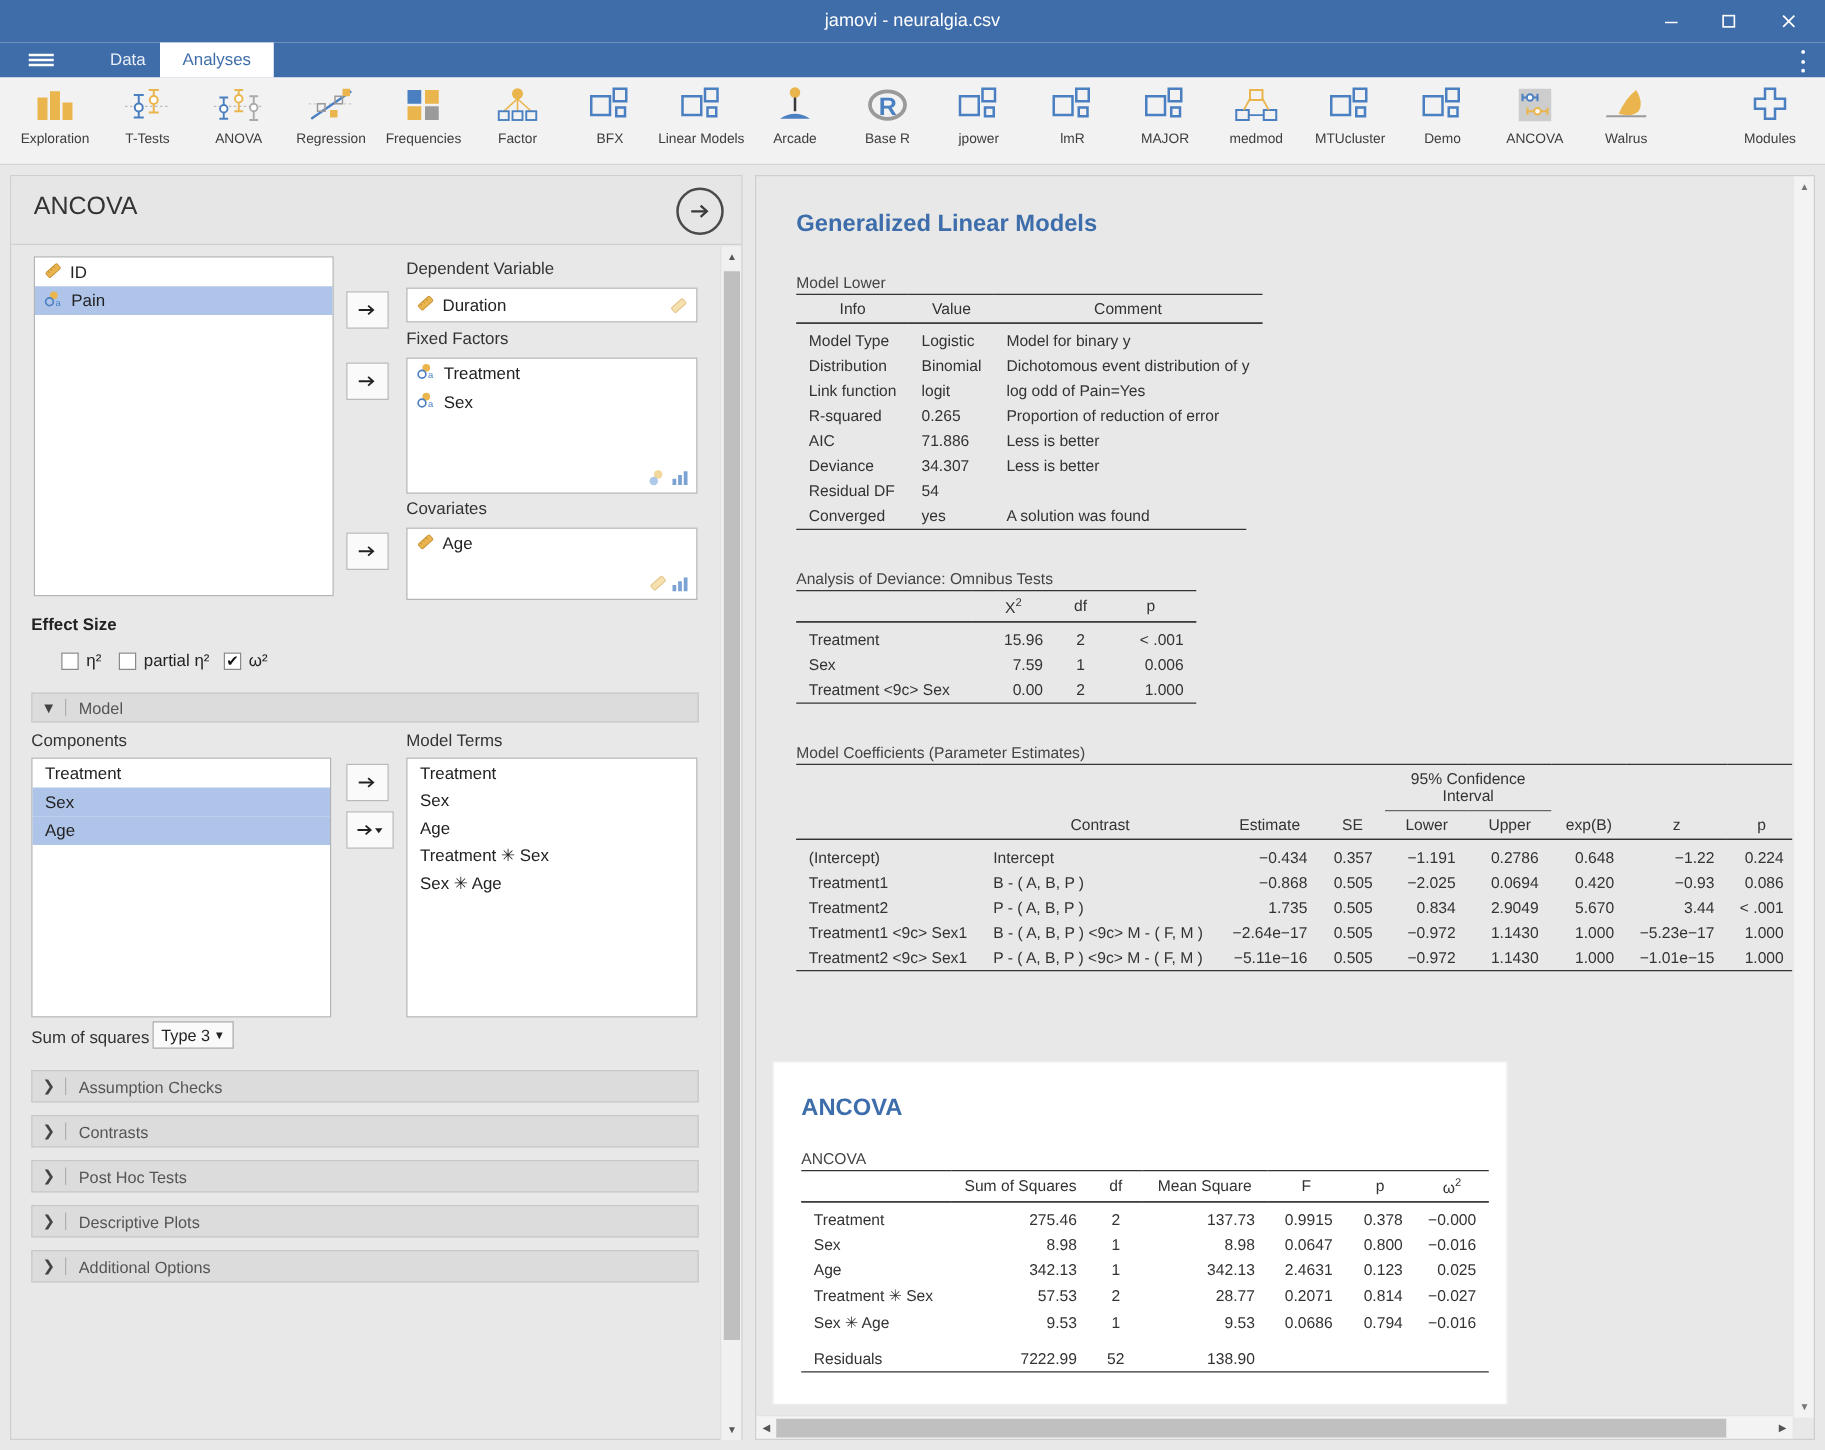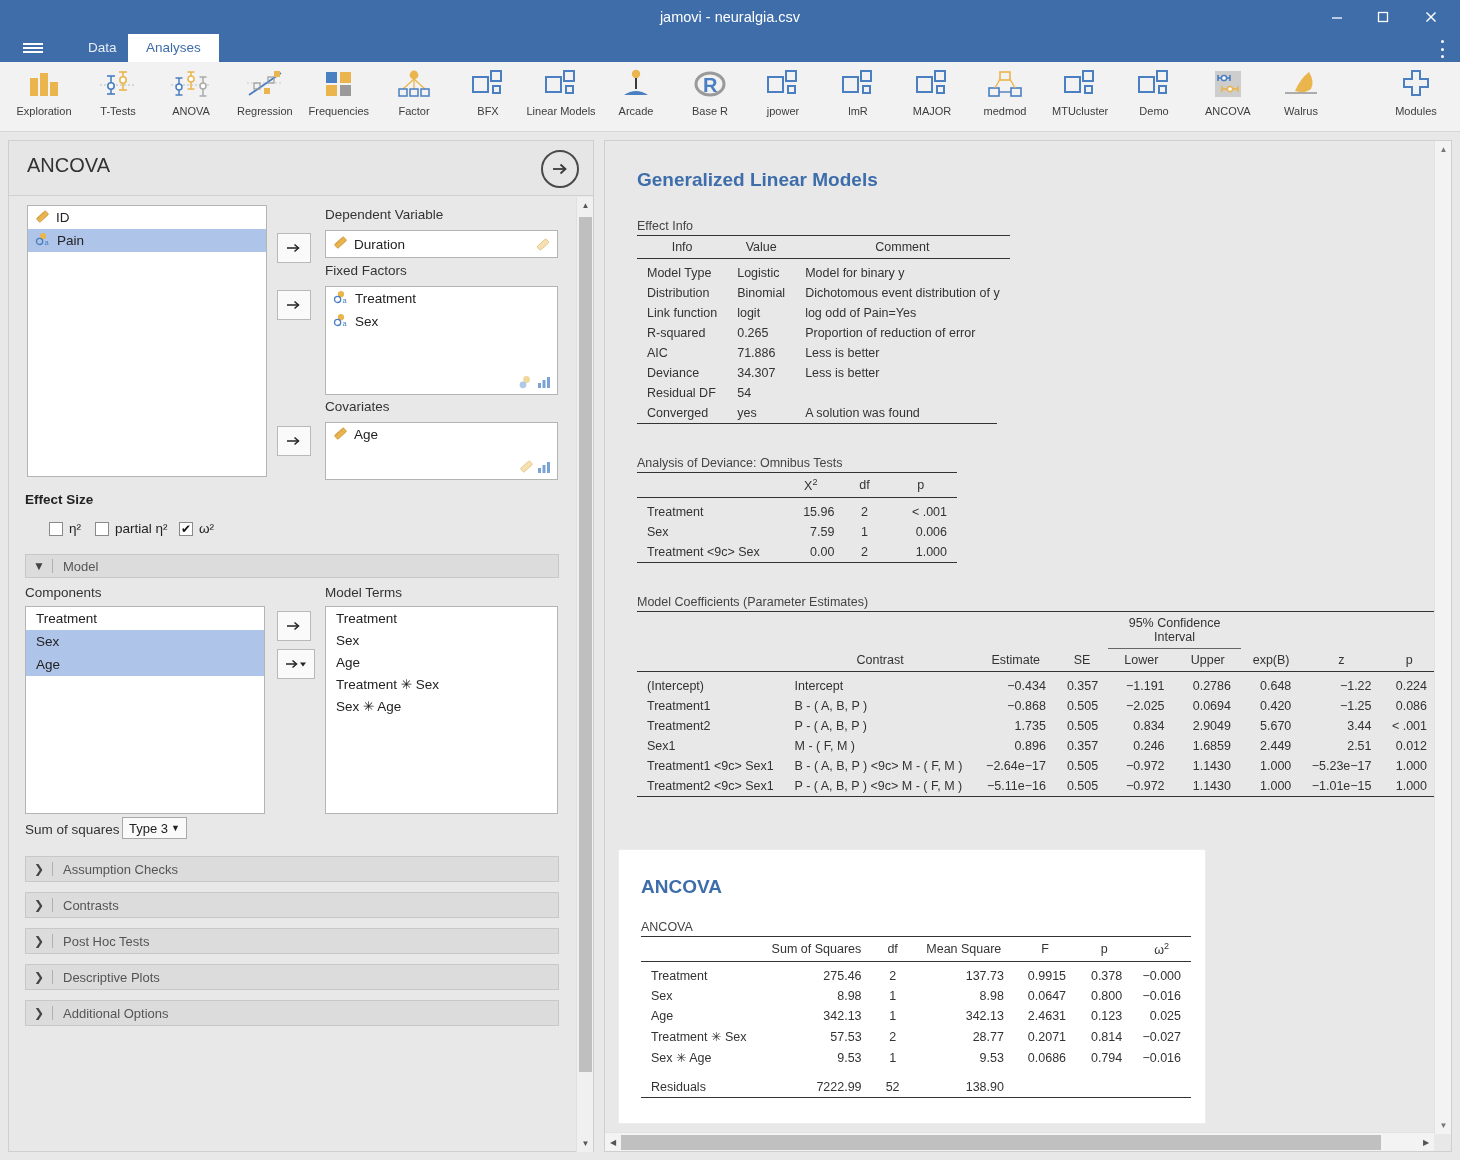--- a/index.html
+++ b/index.html
@@ -697,21 +697,21 @@
     </div>
   </div>
 
   <div class="results-panel">
     <div class="res-scroll">
 
       <div style="position:absolute; left:32px; top:28px; width:770px;">
         <div class="res-h1">Generalized Linear Models</div>
 
         <div style="margin-top:28px; width:360px;">
-          <div class="tbl-title">Effect Info</div>
+          <div class="tbl-title">Model Lower</div>
           <table class="jt" style="width:360px;">
             <thead>
               <tr class="rule-top">
                 <th class="ctr rule-bot" style="width:92px;">Info</th>
                 <th class="ctr rule-bot" style="width:72px;">Value</th>
                 <th class="ctr rule-bot">Comment</th>
               </tr>
             </thead>
             <tbody id="mi-body">
                 <tr>
@@ -833,44 +833,33 @@
                   <td class="num" style="padding-top: 7px;">0.224</td>
                 </tr>
                 <tr>
                   <td class="">Treatment1</td>
                   <td class="">B - ( A, B, P )</td>
                   <td class="num">−0.868</td>
                   <td class="num">0.505</td>
                   <td class="num">−2.025</td>
                   <td class="num">0.0694</td>
                   <td class="num">0.420</td>
-                  <td class="num">−1.25</td>
+                  <td class="num">−0.93</td>
                   <td class="num">0.086</td>
                 </tr>
                 <tr>
                   <td class="">Treatment2</td>
                   <td class="">P - ( A, B, P )</td>
                   <td class="num">1.735</td>
                   <td class="num">0.505</td>
                   <td class="num">0.834</td>
                   <td class="num">2.9049</td>
                   <td class="num">5.670</td>
                   <td class="num">3.44</td>
                   <td class="num">&lt; .001</td>
-                </tr>
-                <tr>
-                  <td class="">Sex1</td>
-                  <td class="">M - ( F, M )</td>
-                  <td class="num">0.896</td>
-                  <td class="num">0.357</td>
-                  <td class="num">0.246</td>
-                  <td class="num">1.6859</td>
-                  <td class="num">2.449</td>
-                  <td class="num">2.51</td>
-                  <td class="num">0.012</td>
                 </tr>
                 <tr>
                   <td class="">Treatment1 &lt;9c&gt; Sex1</td>
                   <td class="">B - ( A, B, P ) &lt;9c&gt; M - ( F, M )</td>
                   <td class="num">−2.64e−17</td>
                   <td class="num">0.505</td>
                   <td class="num">−0.972</td>
                   <td class="num">1.1430</td>
                   <td class="num">1.000</td>
                   <td class="num">−5.23e−17</td>

